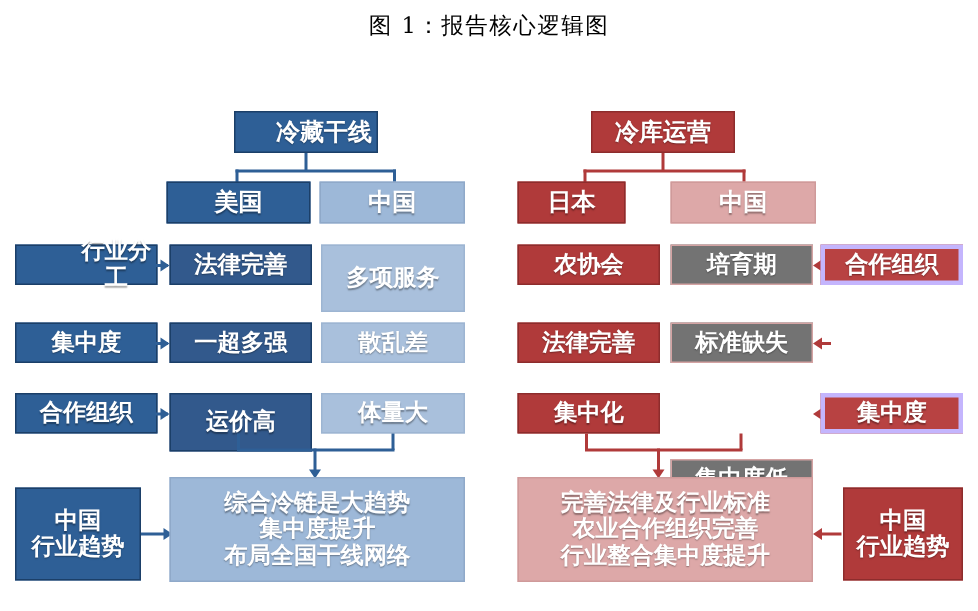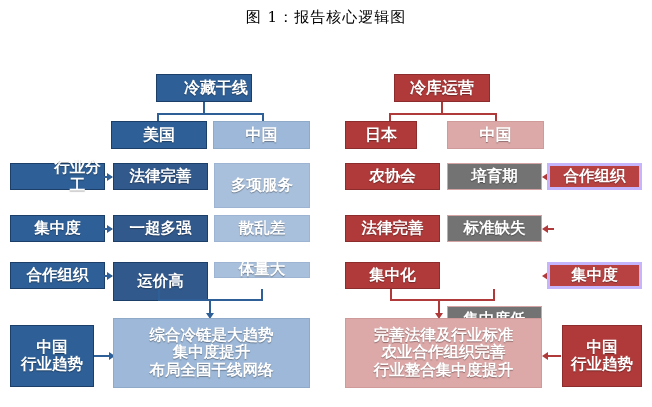--- a/index.html
+++ b/index.html
@@ -87,21 +87,21 @@
   <div class="box b-dark fz16" style="left:10px; top:215px; width:95px; height:27px;">集中度</div>
   <div class="arrow arrow-r ar-bl" style="left:107px; top:225px;"></div>
   <div class="conn bl h" style="left:104px; top:228px; width:8px;"></div>
   <div class="box b-dark2 fz16" style="left:113px; top:215px; width:95px; height:27px;">一超多强</div>
   <div class="box b-lightc fz16" style="left:214px; top:215px; width:96px; height:27px;">散乱差</div>
 
   <div class="box b-dark fz16" style="left:10px; top:262px; width:95px; height:27px;">合作组织</div>
   <div class="arrow arrow-r ar-bl" style="left:107px; top:272px;"></div>
   <div class="conn bl h" style="left:104px; top:275px; width:8px;"></div>
   <div class="box b-dark2 fz16" style="left:113px; top:262px; width:95px; height:39px;">运价高</div>
-  <div class="box b-lightc fz16" style="left:214px; top:262px; width:96px; height:16px;">体量大</div>
+  <div class="box b-lightc fz16" style="left:214px; top:262px; width:96px; height:27px;">体量大</div>
 
   <div class="conn bl v" style="left:158px; top:289px; height:11px;"></div>
   <div class="conn bl v" style="left:261px; top:289px; height:11px;"></div>
   <div class="conn bl h" style="left:158px; top:299px; width:105px;"></div>
   <div class="conn bl v" style="left:209px; top:299px; height:16px;"></div>
   <div class="arrow arrow-d ad-bl" style="left:206px; top:313px;"></div>
 
   <div class="box b-dark fz16" style="left:10px; top:325px; width:84px; height:62px;">中国
 行业趋势</div>
   <div class="conn bl h" style="left:94px; top:355px; width:16px;"></div>

